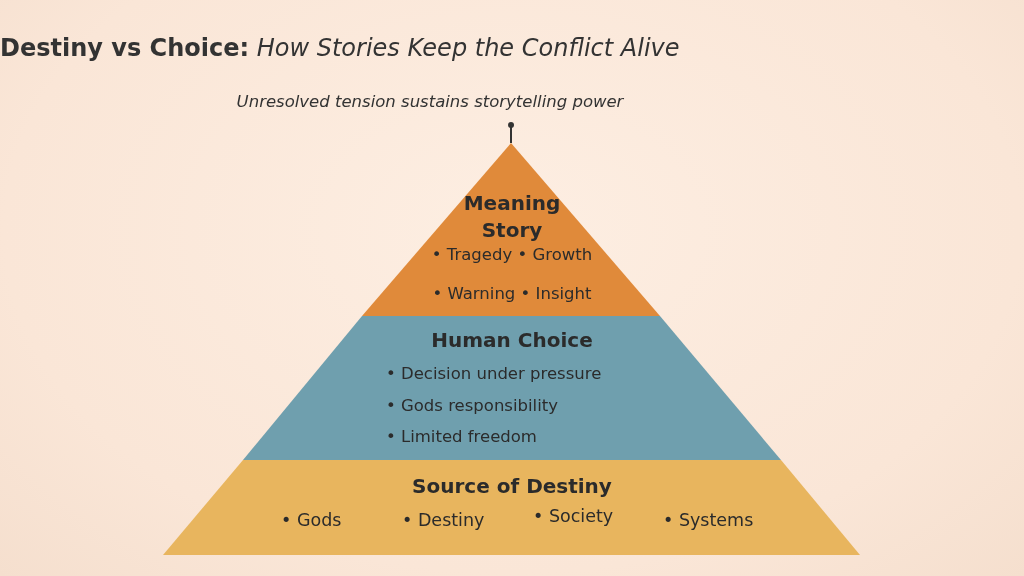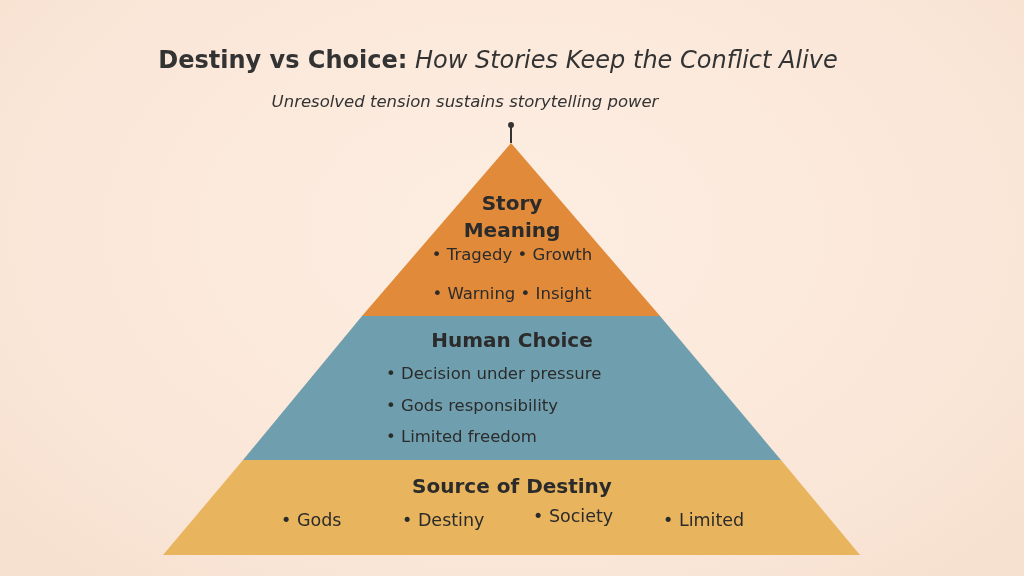--- a/index.html
+++ b/index.html
@@ -4,28 +4,28 @@
 <style>
   html, body { margin:0; padding:0; }
   body {
     width:1024px; height:576px; overflow:hidden; position:relative;
     background:#fbe9dc;
     background-image: radial-gradient(ellipse at 50% 40%, #fdeee2 0%, #fae6d7 70%, #f5dfce 100%);
     font-family: "DejaVu Sans", sans-serif;
     color:#2e2e2e;
   }
   .title {
-    position:absolute; left:0; top:46px; width:996px; text-align:center;
+    position:absolute; left:0; top:34px; width:996px; 
     font-size:24px; color:#333;
   }
   .title .bold { font-weight:bold; }
   .title .ital { font-style:italic; font-family:"DejaVu Sans", sans-serif; font-weight:normal; }
   .subtitle {
     position:absolute; left:0; top:92px; width:860px; text-align:center;
-    font-size:16.5px; font-style:italic; color:#333;padding-left:35px;
+    font-size:16.5px; font-style:italic; color:#333;
   }
   svg.pyr { position:absolute; left:0; top:0; }
   .lbl { position:absolute; text-align:center; color:#2b2b2b; }
   .tier-title { font-weight:bold; }
   .t1-title { left:412px; top:190px; width:200px; font-size:20px; line-height:27px; }
   .t1-line { left:380px; width:264px; font-size:16.5px; }
   .t2-title { left:362px; top:328px; width:300px; font-size:20px; }
   .t2-item { left:386px; font-size:16.5px; text-align:left; }
   .t3-title { left:362px; top:474px; width:300px; font-size:20px; }
   .t3-item { font-size:17.5px; text-align:left;margin-left:6px; }
@@ -41,28 +41,28 @@
 
 <svg class="pyr" width="1024" height="576">
   <line x1="511" y1="125" x2="511" y2="143" stroke="#333" stroke-width="2"></line>
   <circle cx="511" cy="125" r="3" fill="#333"></circle>
   <polygon points="511,143 362,316 660,316" fill="#e08a3a"></polygon>
   <polygon points="362,316 660,316 781,460 243,460" fill="#6f9fae"></polygon>
   <polygon points="243,460 781,460 860,555 163,555" fill="#e8b55e"></polygon>
 </svg>
 
 <div class="lbl tier-title t1-title">
+  <div>Meaning</div>
   <div>Story</div>
-  <div>Meaning</div>
 </div>
 <div class="lbl t1-line" style="top:245px">• Tragedy • Growth</div>
 <div class="lbl t1-line" style="top:284px">• Warning • Insight</div>
 
 <div class="lbl tier-title t2-title">Human Choice</div>
 <div class="lbl t2-item" style="top:364px">• Decision under pressure</div>
 <div class="lbl t2-item" style="top:396px">• Gods responsibility</div>
 <div class="lbl t2-item" style="top:427px">• Limited freedom</div>
 
 <div class="lbl tier-title t3-title">Source of Destiny</div>
 <div class="lbl t3-item" style="left:275px; top:510px">• Gods</div>
 <div class="lbl t3-item" style="left:396px; top:510px">• Destiny</div>
 <div class="lbl t3-item" style="left:527px; top:506px">• Society</div>
-<div class="lbl t3-item" style="left:657px; top:510px">• Limited</div>
+<div class="lbl t3-item" style="left:657px; top:510px">• Systems</div>
 
 </body></html>

